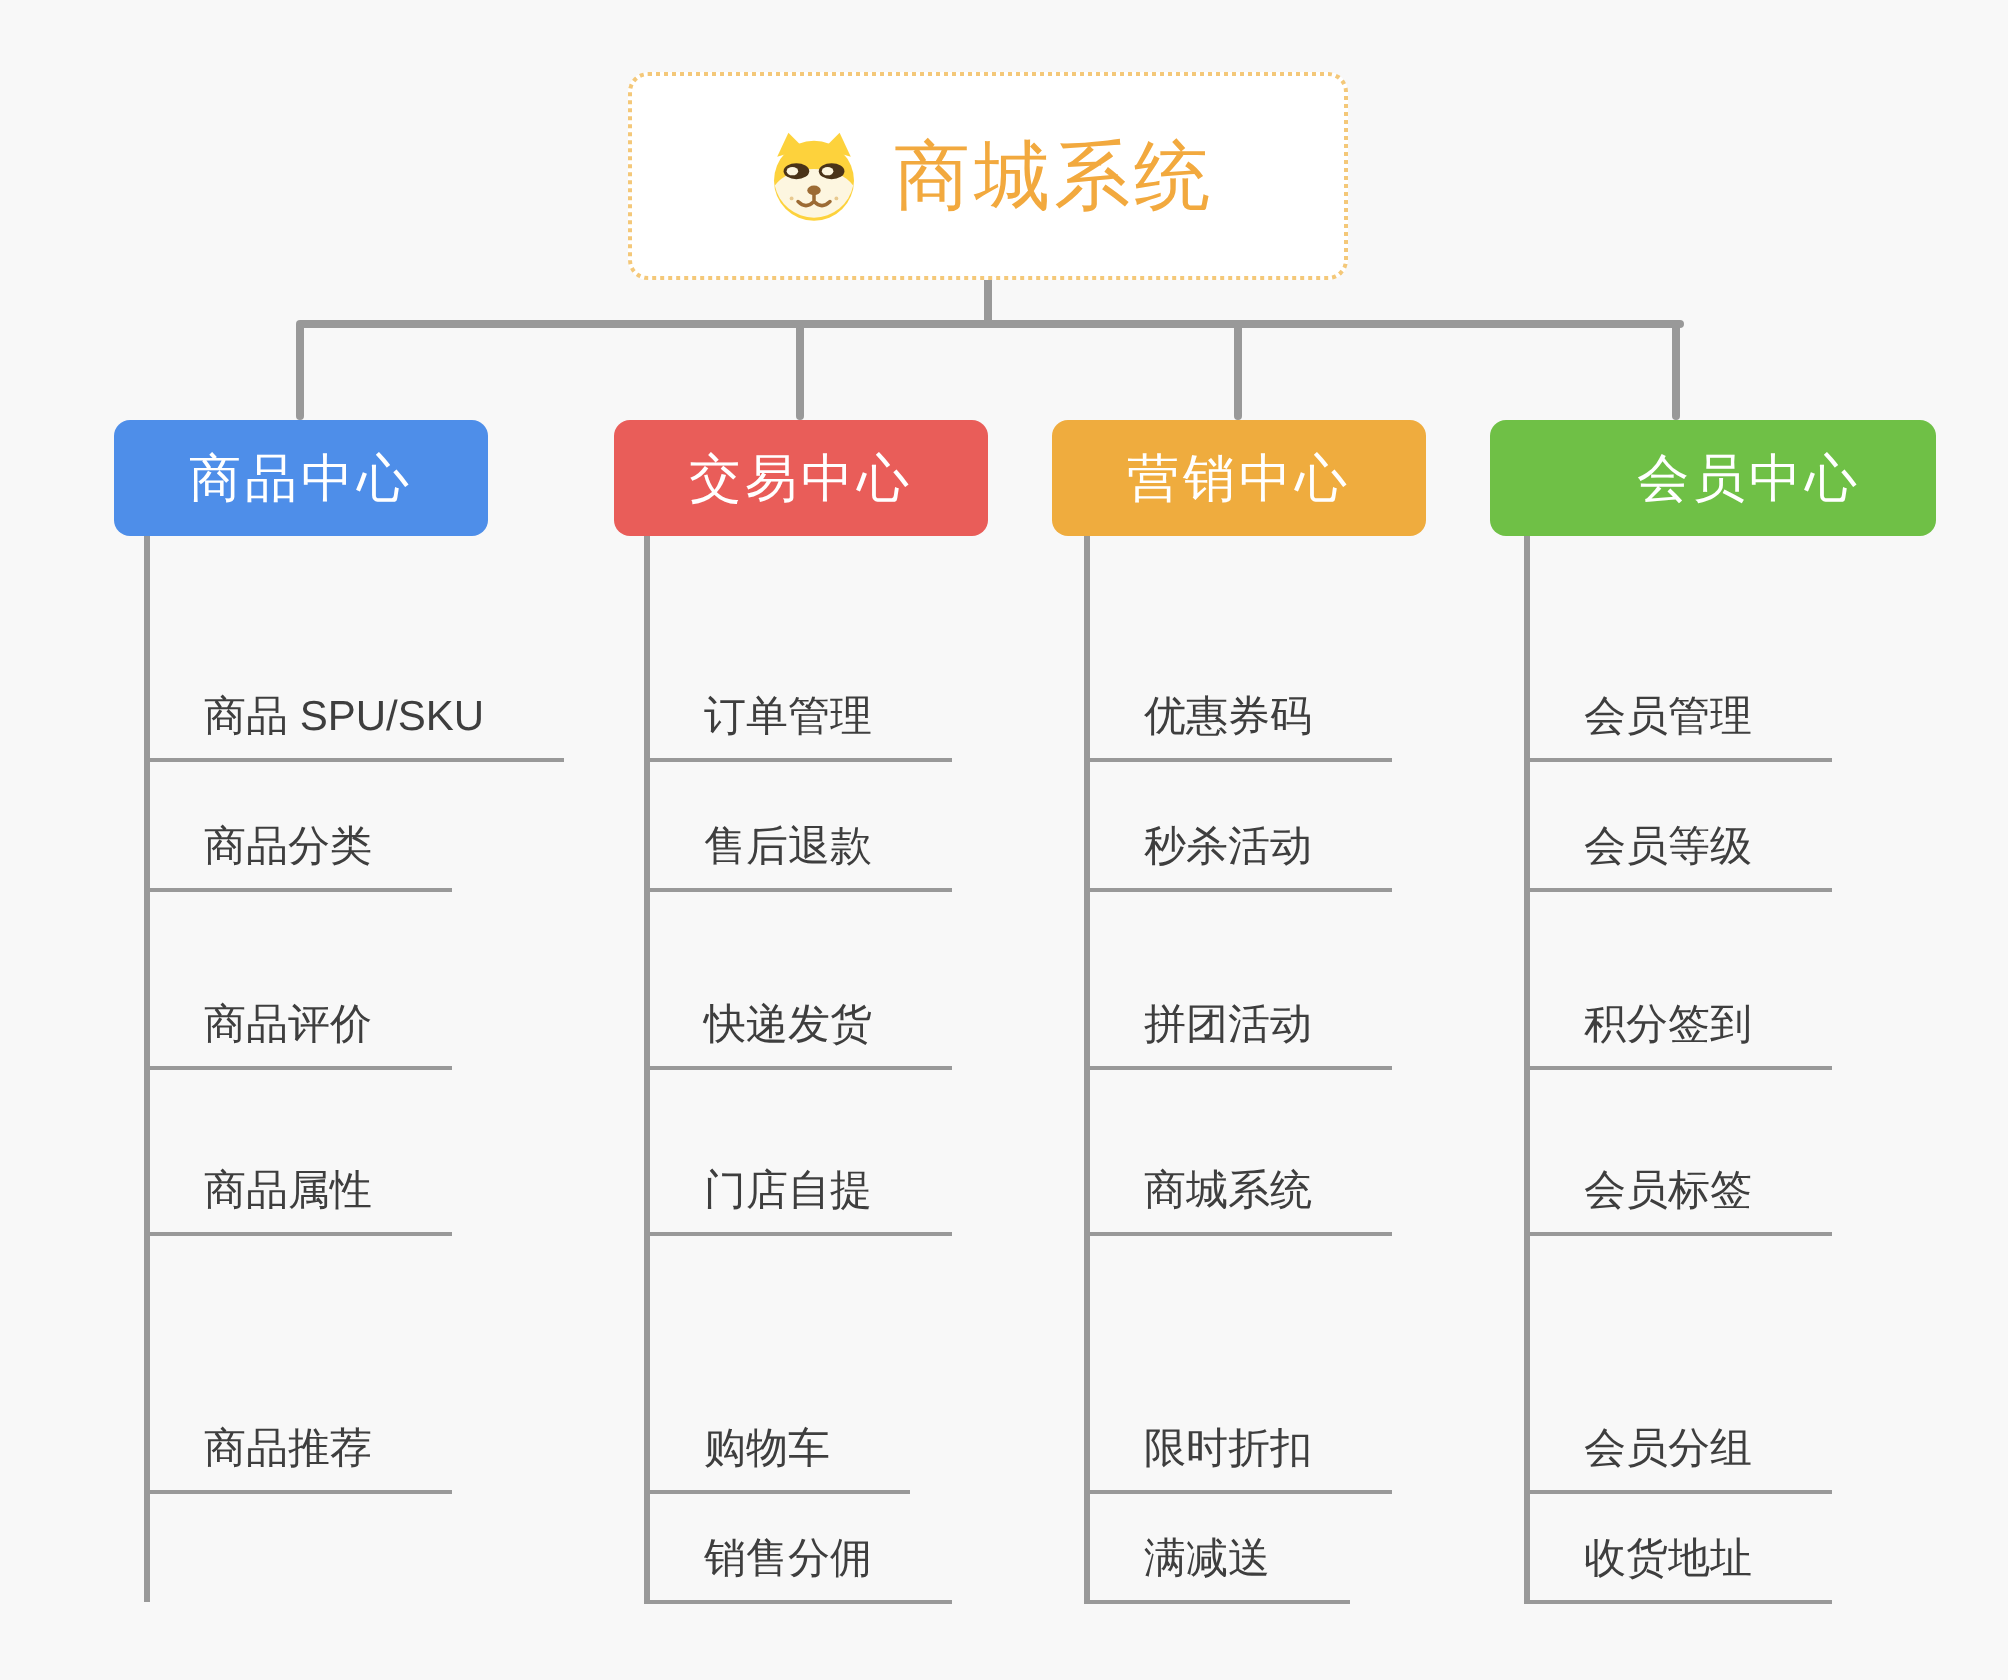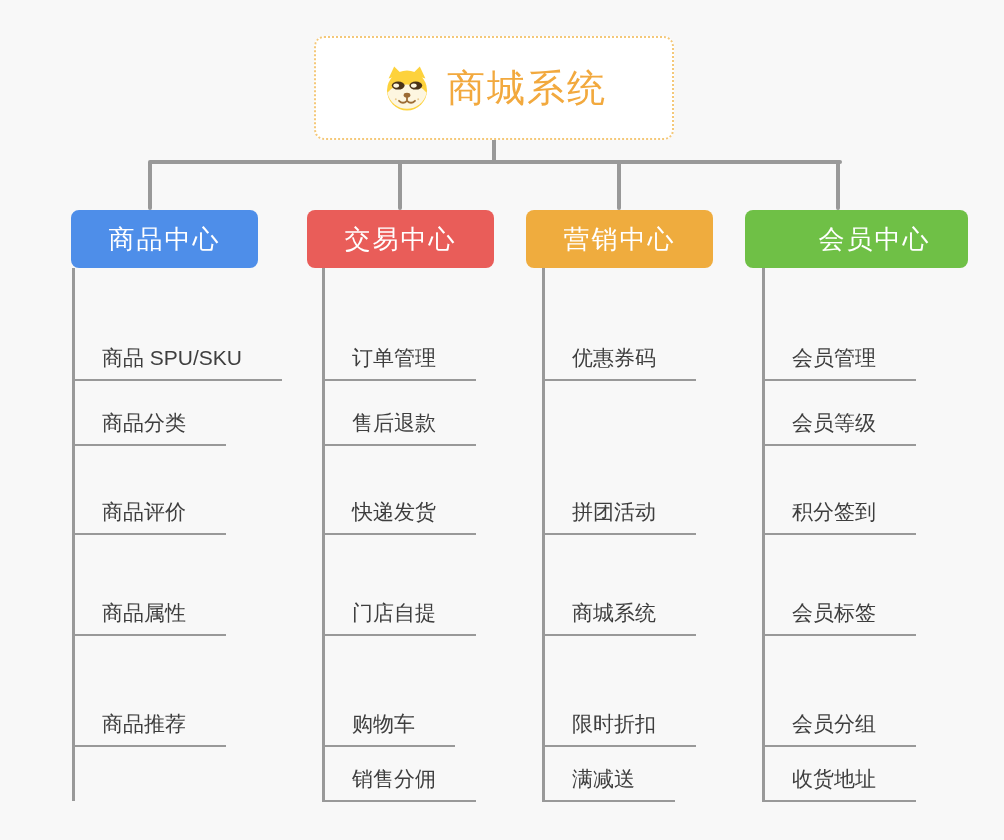--- a/index.html
+++ b/index.html
@@ -68,21 +68,21 @@
     white-space:nowrap;
     cursor:pointer;
   }
   .c0{left:72px;}
   .c1{left:322px;}
   .c2{left:542px;}
   .c3{left:762px;}
   .r0{top:318px;margin-top:24px;}
   .r1{top:407px;}
   .r2{top:496px;}
-  .r3{top:597px;}
+  .r3{top:579px;}
   .r4{top:708px;}
   .r5{top:763px;}
 </style>
 </head>
 <body>
 
 <div class="canvas">
 
   <div class="conn root-trunk"></div>
   <div class="conn h-line"></div>
@@ -108,39 +108,40 @@
         <ellipse cx="40.5" cy="27" rx="3.6" ry="2.6" fill="#fdf6e0"></ellipse>
         <ellipse cx="32" cy="39" rx="4.2" ry="3" fill="#9c6b34"></ellipse>
         <path d="M32 41 L32 46 M32 46 Q27 51 22 46 M32 46 Q37 51 42 46" fill="none" stroke="#9c6b34" stroke-width="2.2" stroke-linecap="round"></path>
         <circle cx="18" cy="44" r="1.2" fill="#e8c98f"></circle>
         <circle cx="46" cy="44" r="1.2" fill="#e8c98f"></circle>
       </svg>
     </span>
     <span class="root-title">商城系统</span>
   </div>
 
-  <div class="branch-box bx-0" style="background: rgb(78, 142, 233); margin-left: 14px;">商品中心</div>
+  <div class="branch-box bx-0" style="background: rgb(78, 142, 233);">商品中心</div>
   <div class="branch-box bx-1" style="background: rgb(233, 93, 89);">交易中心</div>
   <div class="branch-box bx-2" style="background: rgb(239, 172, 62);">营销中心</div>
   <div class="branch-box bx-3" style="background: rgb(111, 192, 70);">会员中心</div>
 
   <div class="leaf c0 r0">商品 SPU/SKU</div>
   <div class="leaf c0 r1">商品分类</div>
   <div class="leaf c0 r2">商品评价</div>
   <div class="leaf c0 r3">商品属性</div>
   <div class="leaf c0 r4">商品推荐</div>
 
   <div class="leaf c1 r0">订单管理</div>
   <div class="leaf c1 r1">售后退款</div>
   <div class="leaf c1 r2">快递发货</div>
   <div class="leaf c1 r3">门店自提</div>
   <div class="leaf c1 r4">购物车</div>
   <div class="leaf c1 r5">销售分佣</div>
 
   <div class="leaf c2 r0">优惠券码</div>
+  <div class="leaf c2 r1">秒杀活动</div>
   <div class="leaf c2 r2">拼团活动</div>
   <div class="leaf c2 r3">商城系统</div>
   <div class="leaf c2 r4">限时折扣</div>
   <div class="leaf c2 r5">满减送</div>
 
   <div class="leaf c3 r0">会员管理</div>
   <div class="leaf c3 r1">会员等级</div>
   <div class="leaf c3 r2">积分签到</div>
   <div class="leaf c3 r3">会员标签</div>
   <div class="leaf c3 r4">会员分组</div>

